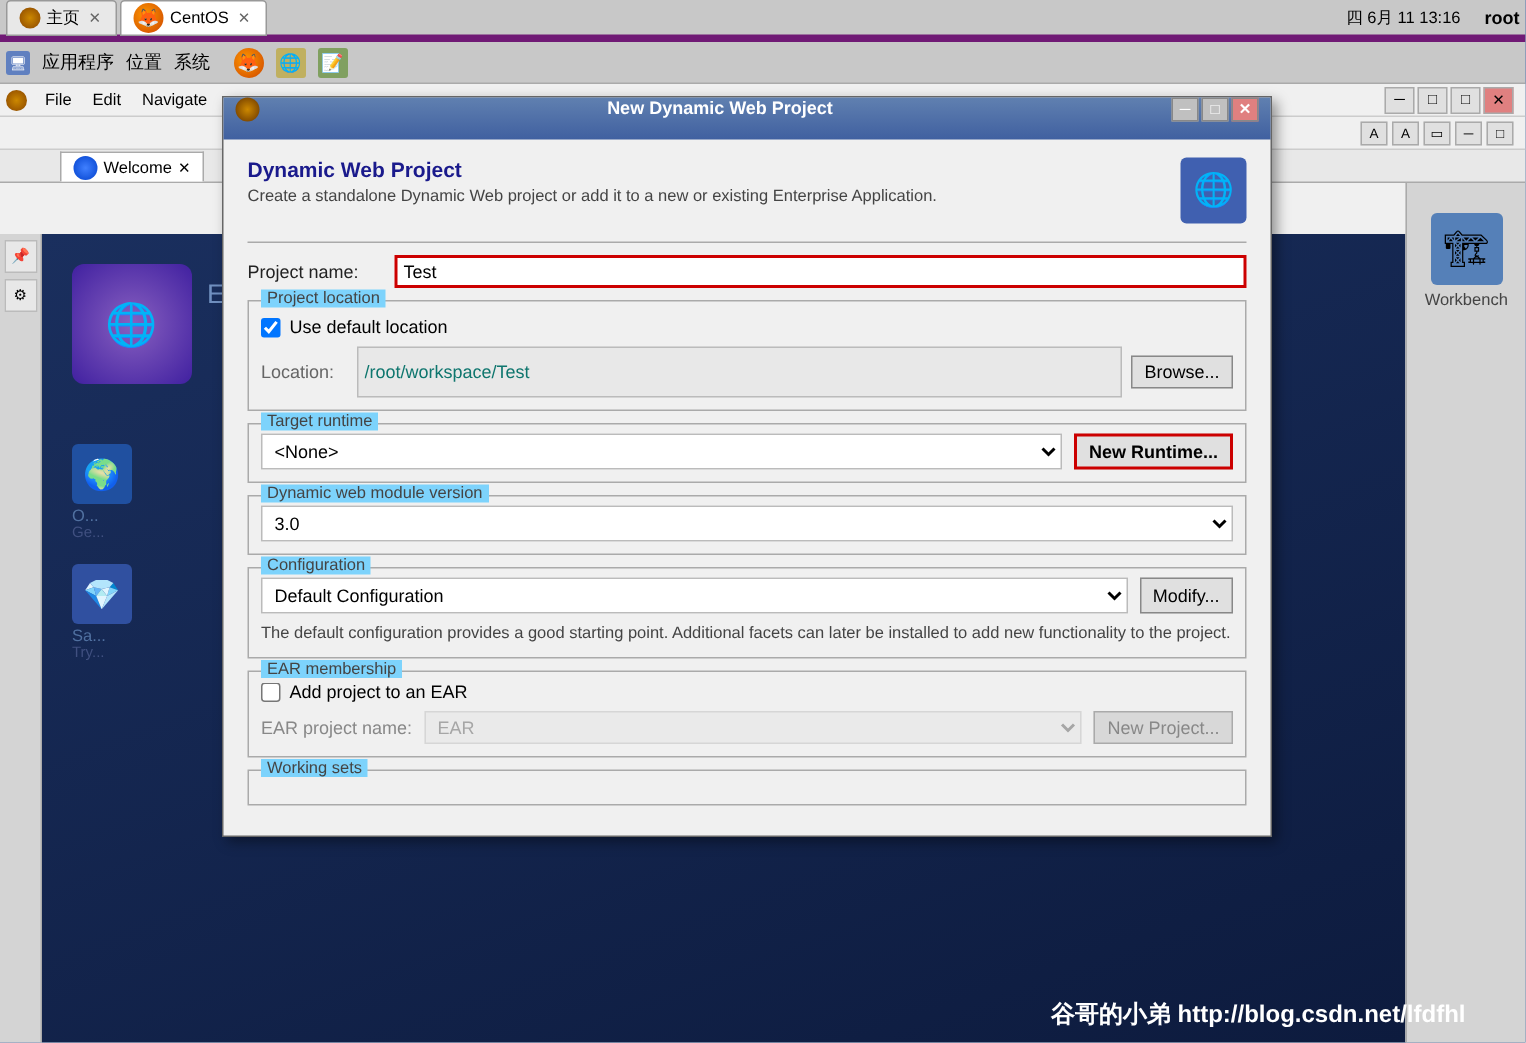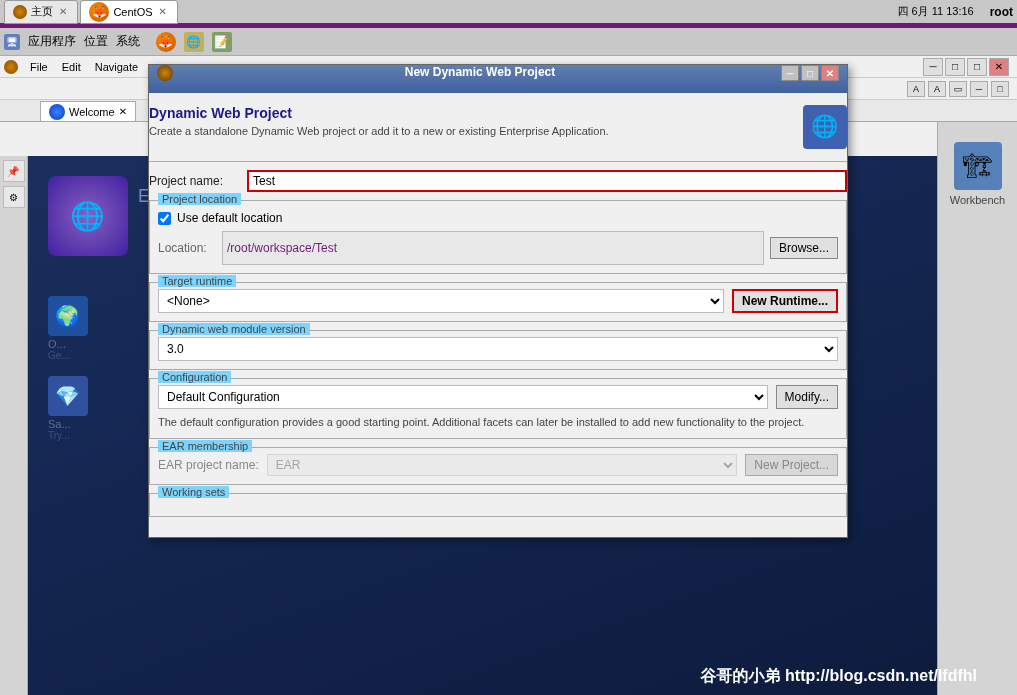--- a/index.html
+++ b/index.html
@@ -218,21 +218,21 @@
       align-items: center;
       justify-content: center;
       font-size: 10px;
       cursor: pointer;
     }
     .dialog-btn.close {
       background: #e08080;
     }
 
     .dialog-body {
-      padding: 12px 0;
+      padding: 12px 16px;
     }
 
     .dialog-header {
       display: flex;
       align-items: flex-start;
       margin-bottom: 12px;
       gap: 12px;
     }
     .dialog-header-text {
       flex: 1;
@@ -331,21 +331,21 @@
       color: #666;
       min-width: 58px;
     }
     .location-input {
       flex: 1;
       height: 34px;
       border: 1px solid #bbb;
       background: #e8e8e8;
       padding: 2px 4px;
       font-size: 12px;
-      color: #701a75;
+      color: #0f766e;
     }
     .browse-btn {
       height: 22px;
       padding: 0 8px;
       font-size: 12px;
       background: #e0e0e0;
       border: 1px solid #888;
       cursor: pointer;
     }
 
@@ -672,20 +672,24 @@
           <select class="config-select">
             <option>Default Configuration</option>
           </select>
           <button class="modify-btn">Modify...</button>
         </div>
         <div class="config-desc">The default configuration provides a good starting point. Additional facets can later be installed to add new functionality to the project.</div>
       </div>
 
       <div class="section-group">
         <span class="section-legend">EAR membership</span>
+        <div class="checkbox-row">
+          <input type="checkbox" style="">
+          <span class="checkbox-label">Add project to an EAR</span>
+        </div>
         <div class="ear-row">
           <span class="ear-name-label">EAR project name:</span>
           <select class="ear-select" disabled="">
             <option>EAR</option>
           </select>
           <button class="new-project-btn" disabled="">New Project...</button>
         </div>
       </div>
 
       <div class="section-group" style="height:24px;">

